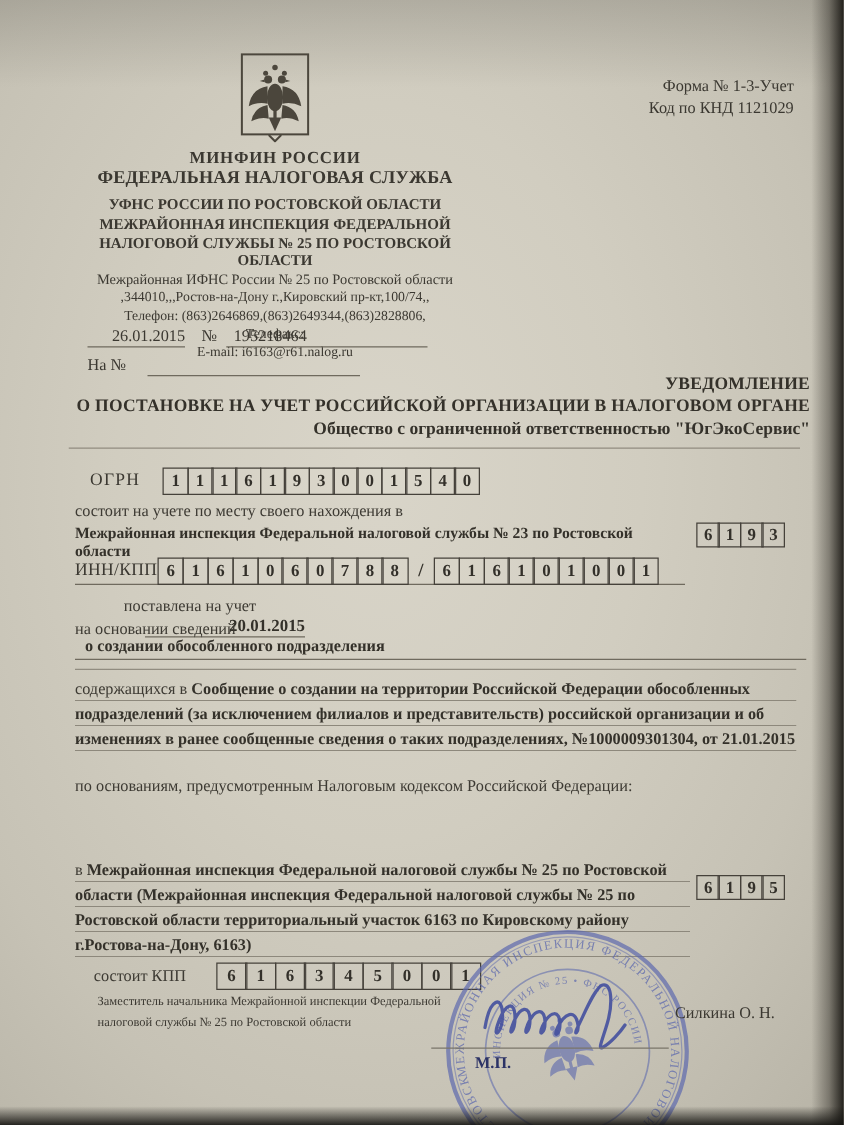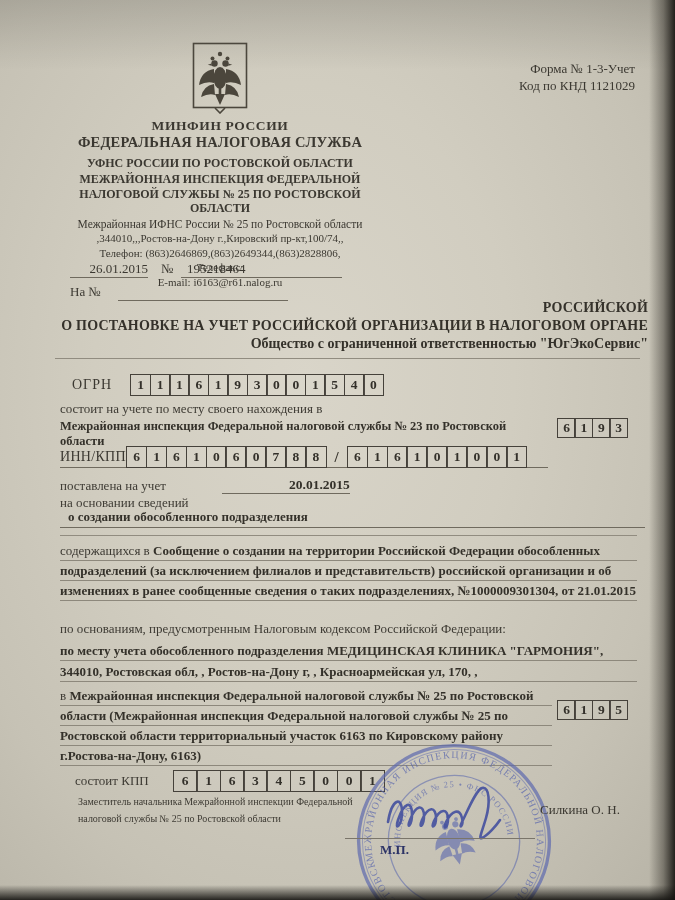--- a/index.html
+++ b/index.html
@@ -103,21 +103,21 @@
     <span class="date c">26.01.2015</span>
     <span style="margin:0 4px 0 10px;">№</span>
     <span class="num">195218464</span>
     <div class="ref-row2">
       <span style="margin-right:14px;">На №</span>
       <span class="onum">&nbsp;</span>
     </div>
   </div>
 
   <div class="abs title c b">
-    <div>РОССИЙСКОЙ</div>
+    <div>УВЕДОМЛЕНИЕ</div>
     <div>О ПОСТАНОВКЕ НА УЧЕТ РОССИЙСКОЙ ОРГАНИЗАЦИИ В НАЛОГОВОМ ОРГАНЕ</div>
   </div>
   <div class="abs org c b">Общество с ограниченной ответственностью "ЮгЭкоСервис"</div>
   <div class="abs rule" style="top:358px;left:55px;width:585px;"></div>
 
   <div class="abs row" style="top:374px;left:72px;">
     <span class="lab" style="margin-right:18px;">ОГРН</span>
     <span class="cells cg20">
         <span class="cell">1</span>
         <span class="cell">1</span>
@@ -166,36 +166,35 @@
         <span class="cell">6</span>
         <span class="cell">1</span>
         <span class="cell">0</span>
         <span class="cell">1</span>
         <span class="cell">0</span>
         <span class="cell">0</span>
         <span class="cell">1</span>
       </span>
   </div>
 
-  <div class="abs row" style="top:477px;left:60px;">
+  <div class="abs row" style="top:477px;left:60px;flex-direction:column;">
     <span class="fs13">поставлена на учет</span>
     <span class="b u c" style="display:inline-block;min-width:128px;margin-left:56px;font-size:13.5px;">20.01.2015</span>
   </div>
 
   <div class="abs fs13" style="top:495px;left:60px;">на основании сведений</div>
   <div class="abs b u" style="top:509px;left:60px;width:577px;font-size:13px;padding-left:8px;padding-bottom:2px;">о создании обособленного подразделения</div>
   <div class="abs rule" style="top:535px;left:60px;width:577px;"></div>
 
   <div class="abs lined" style="top:541px;left:60px;width:577px;">
     <span>содержащихся  в </span><span class="b">Сообщение о создании на территории Российской Федерации обособленных подразделений (за исключением филиалов и представительств) российской организации и об изменениях в ранее сообщенные сведения о таких подразделениях, №1000009301304, от 21.01.2015</span>
   </div>
 
   <div class="abs fs13" style="top:621px;left:60px;">по основаниям, предусмотренным Налоговым кодексом Российской Федерации:</div>
 
-  <div class="abs lined21 b" style="top:640px;left:60px;width:577px;">по месту учета обособленного подразделения МЕДИЦИНСКАЯ КЛИНИКА "ГАРМОНИЯ", 344010, Ростовская обл, , Ростов-на-Дону г, , Красноармейская ул, 170, ,</div>
 
   <div class="abs lined" style="top:686px;left:60px;width:492px;">
     <span>в </span><span class="b">Межрайонная инспекция Федеральной налоговой службы № 25 по Ростовской области (Межрайонная инспекция Федеральной налоговой службы № 25 по Ростовской области территориальный участок 6163 по Кировскому району г.Ростова-на-Дону, 6163)</span>
   </div>
   <div class="abs cells cg19" style="top:700px;left:557px;">
       <span class="cell">6</span>
       <span class="cell">1</span>
       <span class="cell">9</span>
       <span class="cell">5</span>
     </div>

